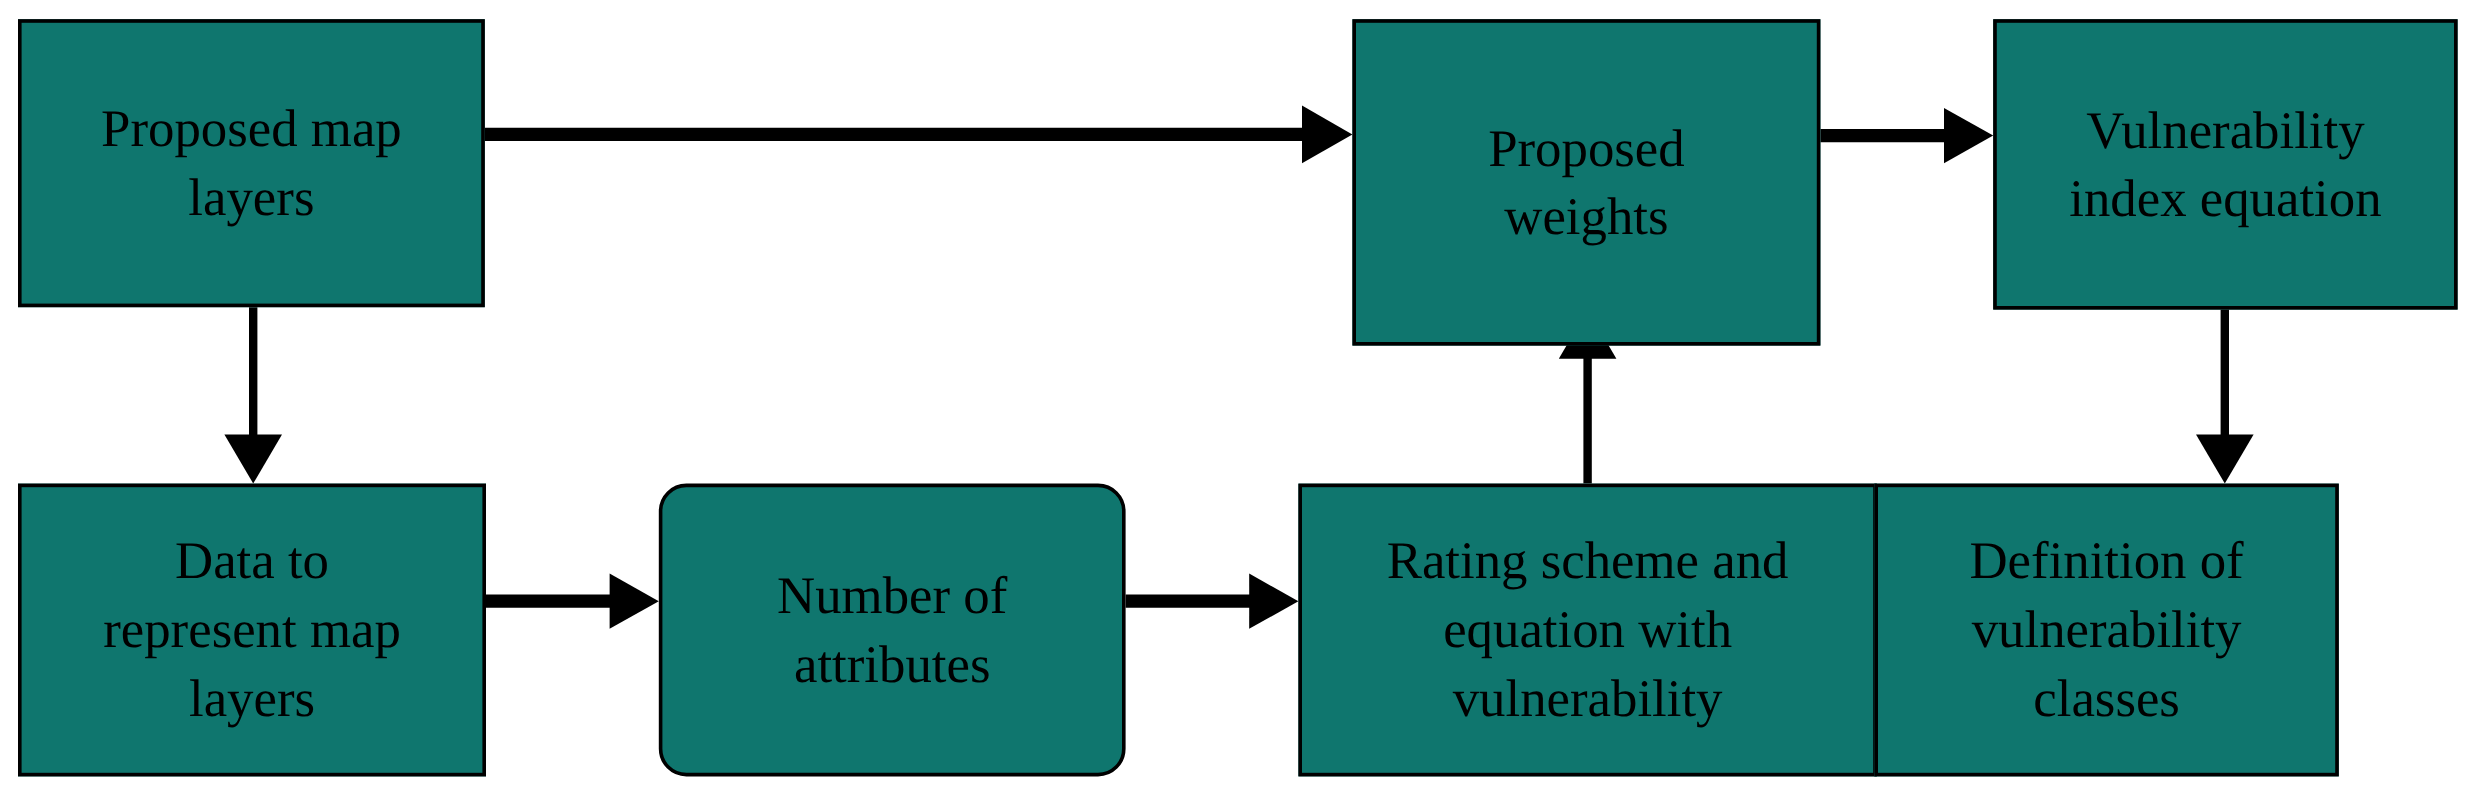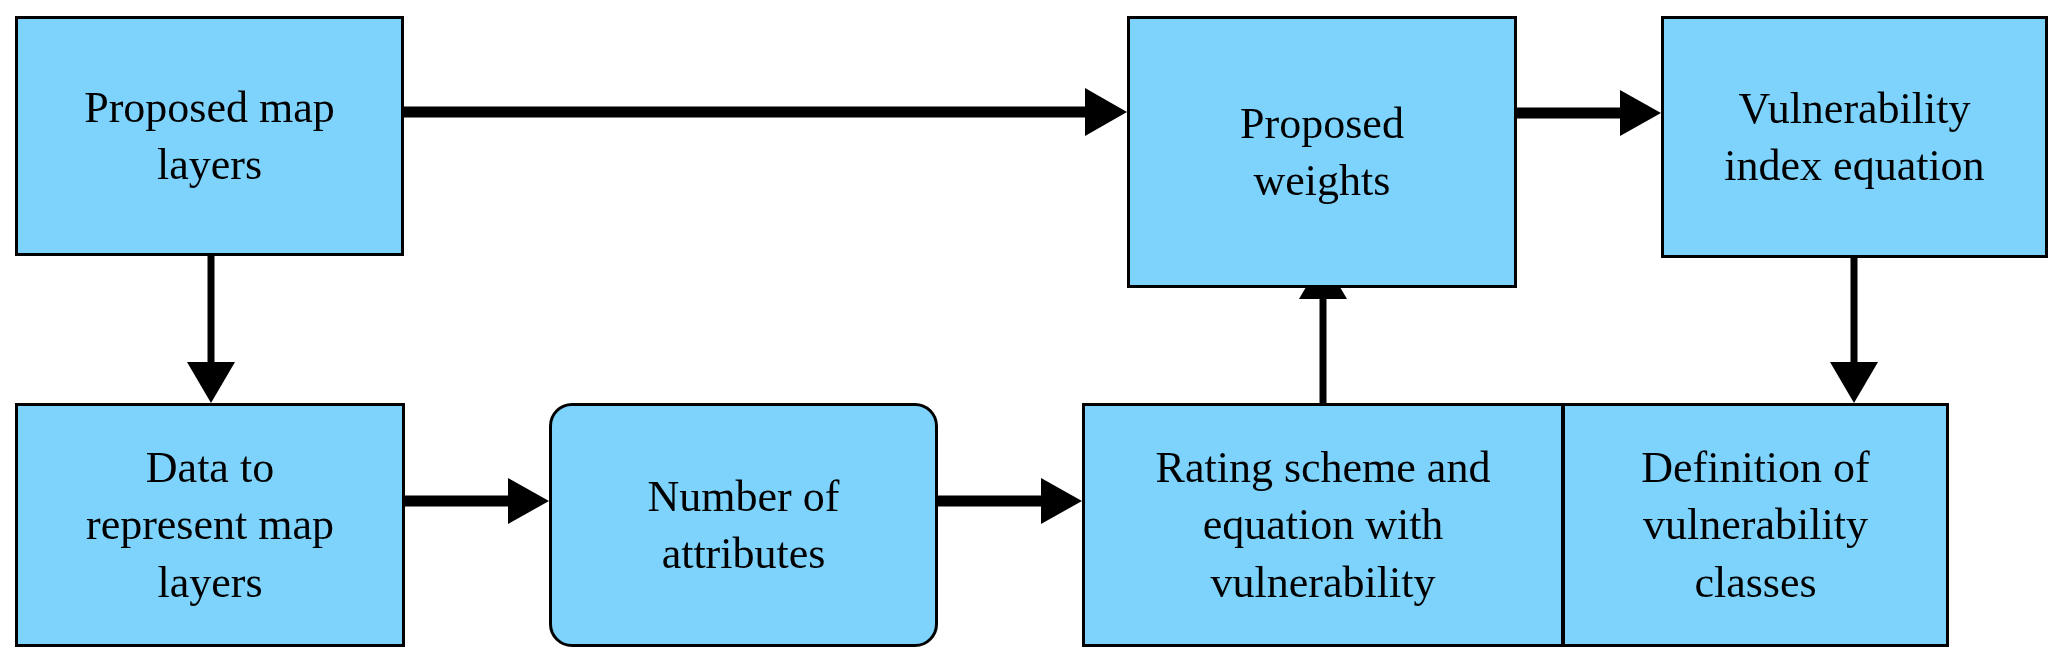--- a/index.html
+++ b/index.html
@@ -13,21 +13,21 @@
     width: 2067px;
     height: 667px;
     background: #ffffff;
     font-family: "Liberation Serif", "DejaVu Serif", serif;
     overflow: hidden;
   }
   .node {
     position: absolute;
     box-sizing: border-box;
     border: 3px solid #000000;
-    background: #7dd3fc;
+    background: #0f766e;
     display: flex;
     align-items: center;
     justify-content: center;
     text-align: center;
     color: #000000;
     font-size: 44px;
     line-height: 1.30;
     padding: 4px 10px;
   }
   .node .label {

